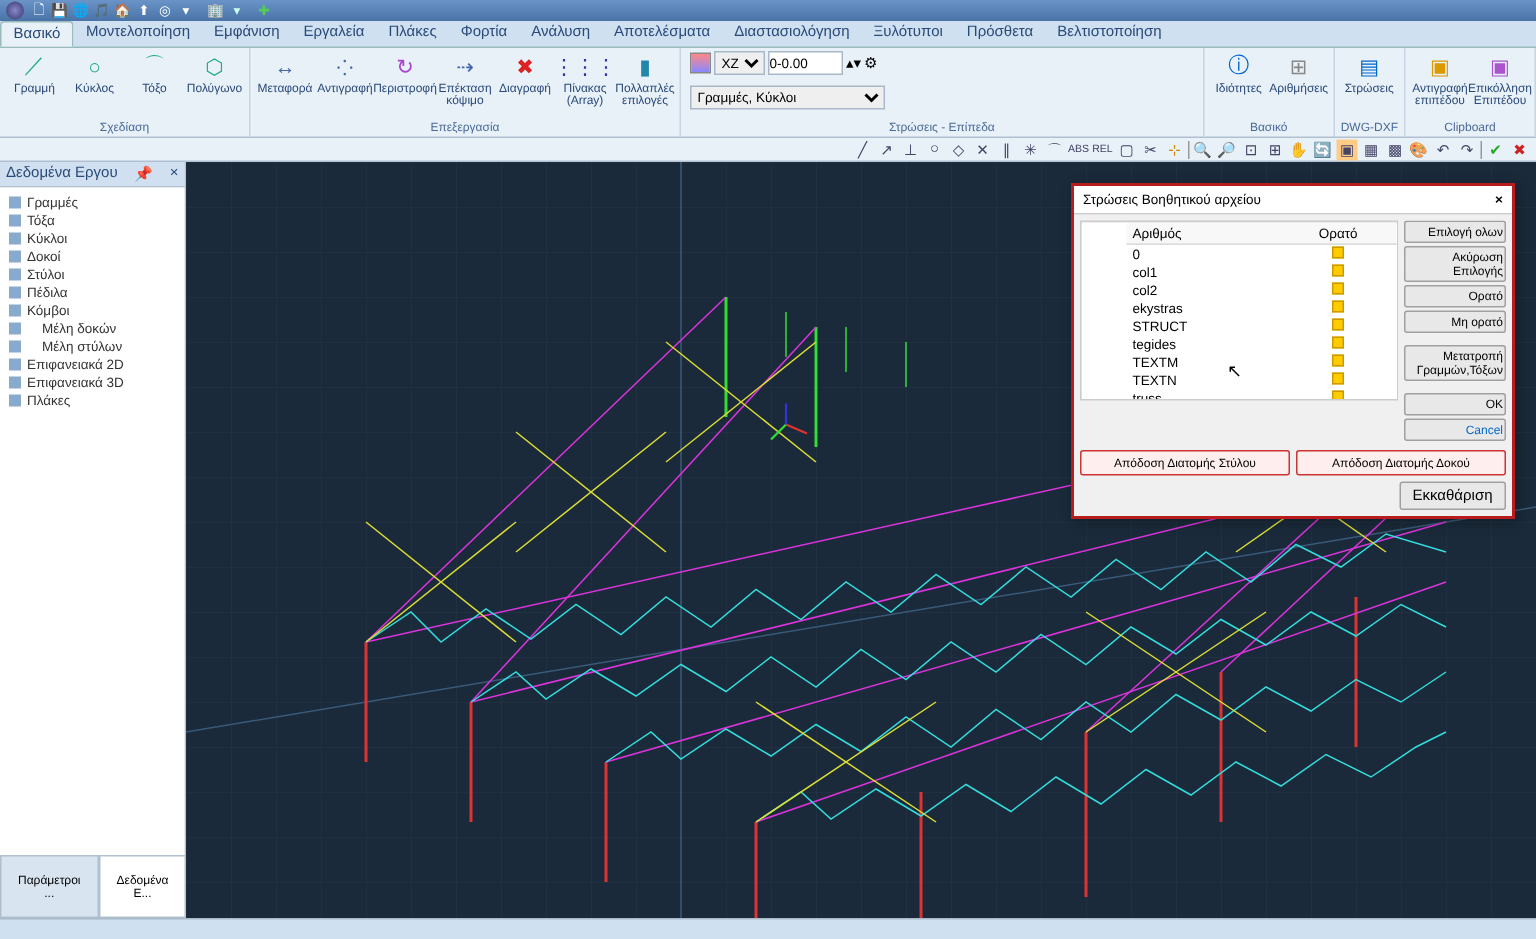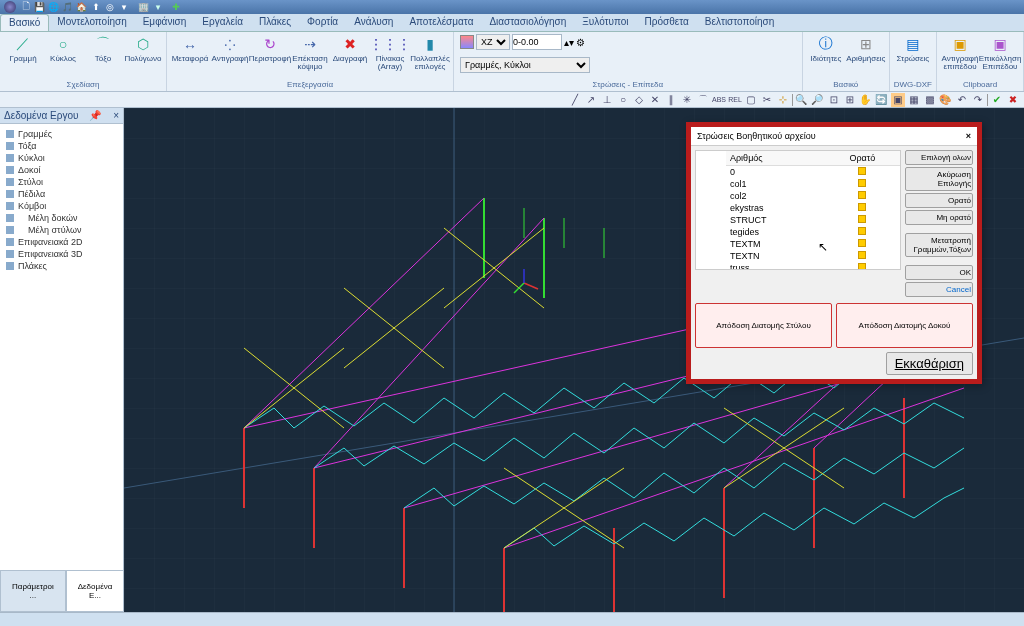--- a/index.html
+++ b/index.html
@@ -28,37 +28,37 @@
 .sidepanel .header .close { cursor: pointer; }
 .sidepanel .tree { flex: 1; background: #fff; padding: 4px; overflow: auto; }
 .sidepanel .tree .item { padding: 1px 0 1px 14px; font-size: 9px; color: #333; cursor: pointer; position: relative; }
 .sidepanel .tree .item::before { content: ''; position: absolute; left: 2px; top: 2px; width: 8px; height: 8px; background: #8ac; }
 .sidepanel .tree .item.sub { padding-left: 24px; }
 .sidepanel .tabs2 { display: flex; background: #d8e4f0; }
 .sidepanel .tabs2 .t { flex: 1; font-size: 8px; padding: 11px; text-align: center; border: 1px solid #b0c0d0; cursor: pointer; }
 .sidepanel .tabs2 .t.active { background: #fff; }
 .viewport { flex: 1; background: #1a2a3a; position: relative; overflow: hidden; }
 .viewport svg { width: 100%; height: 100%; }
-.dialog { position: absolute; top: 122px; left: 686px; width: 296px; background: #f0f0f0; border: 5px solid #b91c1c; box-shadow: 2px 2px 8px rgba(0,0,0,.3); font-size: 9px; }
+.dialog { position: absolute; top: 122px; left: 714px; width: 296px; background: #f0f0f0; border: 2px solid #b91c1c; box-shadow: 2px 2px 8px rgba(0,0,0,.3); font-size: 9px; }
 .dialog .dlgtitle { background: #fff; padding: 4px 6px; display: flex; justify-content: space-between; border-bottom: 1px solid #ccc; }
 .dialog .dlgtitle .x { cursor: pointer; font-weight: bold; }
 .dialog .body { display: flex; padding: 4px; gap: 4px; }
 .dialog .list { flex: 1; background: #fff; border: 1px solid #ccc; height: 120px; overflow-y: scroll; padding-left: 30px; }
 .dialog .list table { width: 100%; font-size: 9px; border-collapse: collapse; }
 .dialog .list th { text-align: left; padding: 2px 4px; background: #f8f8f8; border-bottom: 1px solid #ddd; font-weight: normal; }
 .dialog .list td { padding: 1px 4px; }
 .dialog .list td.chk { text-align: center; }
 .dialog .list td.chk span { display: inline-block; width: 8px; height: 8px; background: #fc0; border: 1px solid #c90; }
 .dialog .sidebtns { width: 68px; display: flex; flex-direction: column; gap: 2px; }
 .dialog .sidebtns button { font-size: 8px; padding: 2px 1px; border: 1px solid #a0a0a0; background: #e8e8e8; cursor: pointer; border-radius: 2px; text-align: right; }
 .dialog .bottombtns { display: flex; gap: 4px; padding: 2px 4px; }
-.dialog .bottombtns button { flex: 1; font-size: 8px; padding: 17px; border: 1px solid #c33; background: #fee; cursor: pointer; border-radius: 2px; }
+.dialog .bottombtns button { flex: 1; font-size: 8px; padding: 3px; border: 1px solid #c33; background: #fee; cursor: pointer; border-radius: 2px; }
 .dialog .foot { text-align: center; padding: 3px; color: #888; }
 .dialog .clearrow { display: flex; justify-content: flex-end; padding: 2px 4px 4px; }
-.dialog .clearrow button { font-size: 13px; padding: 3px 8px; border: 1px solid #a0a0a0; background: #e8e8e8; cursor: pointer; border-radius: 2px; text-decoration: underline; }
+.dialog .clearrow button { font-size: 10px; padding: 3px 8px; border: 1px solid #a0a0a0; background: #e8e8e8; cursor: pointer; border-radius: 2px; }
 .statusbar { height: 14px; background: #cfe0f0; border-top: 1px solid #a8b8c8; }
 .cursor-arrow { position: absolute; top: 240px; left: 818px; font-size: 12px; color: #000; pointer-events: none; }
 </style>
 </head>
 <body>
 
 <div class="titlebar">
   <div class="orb"></div>
   <div class="qat">
     <span>🗋</span>

